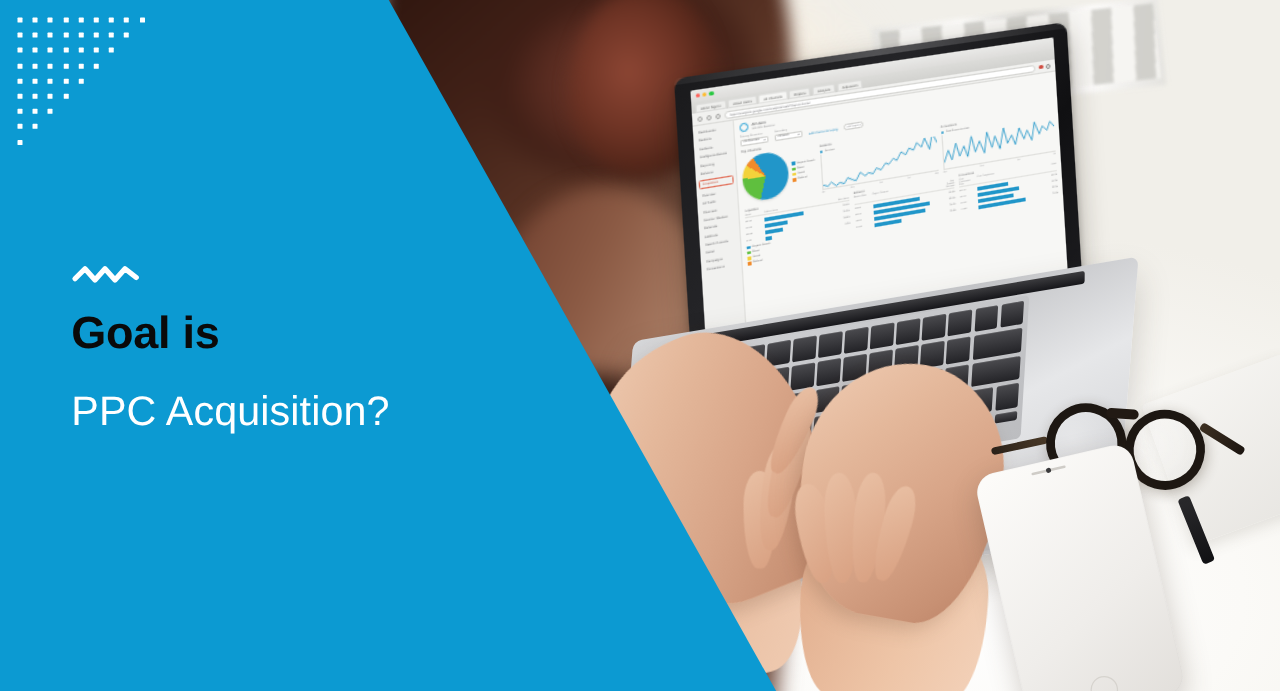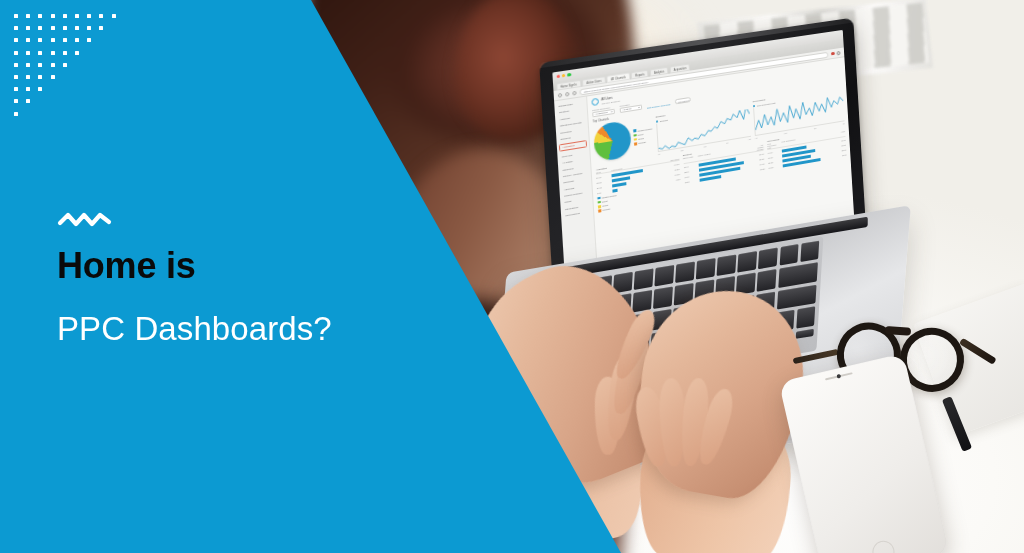--- a/index.html
+++ b/index.html
@@ -836,15 +836,15 @@
       <span style="left: 24.4px; top: 73.2px;"></span>
       <span style="left: 0px; top: 85.4px;"></span>
       <span style="left: 12.2px; top: 85.4px;"></span>
       <span style="left: 0px; top: 97.6px;"></span>
     </div>
 
   <svg id="squiggle" viewBox="0 0 56 22">
     <polyline points="3,14 11,6 19,15 27,6 35,15 43,6 52,13" fill="none" stroke="#ffffff" stroke-width="4.2" stroke-linecap="round" stroke-linejoin="round"></polyline>
   </svg>
 
-  <div id="title-main">Home is</div>
-  <div id="title-sub">PPC Dashboards?</div>
+  <div id="title-main">Goal is</div>
+  <div id="title-sub">PPC Acquisition?</div>
 </div>
 
 </body></html>

